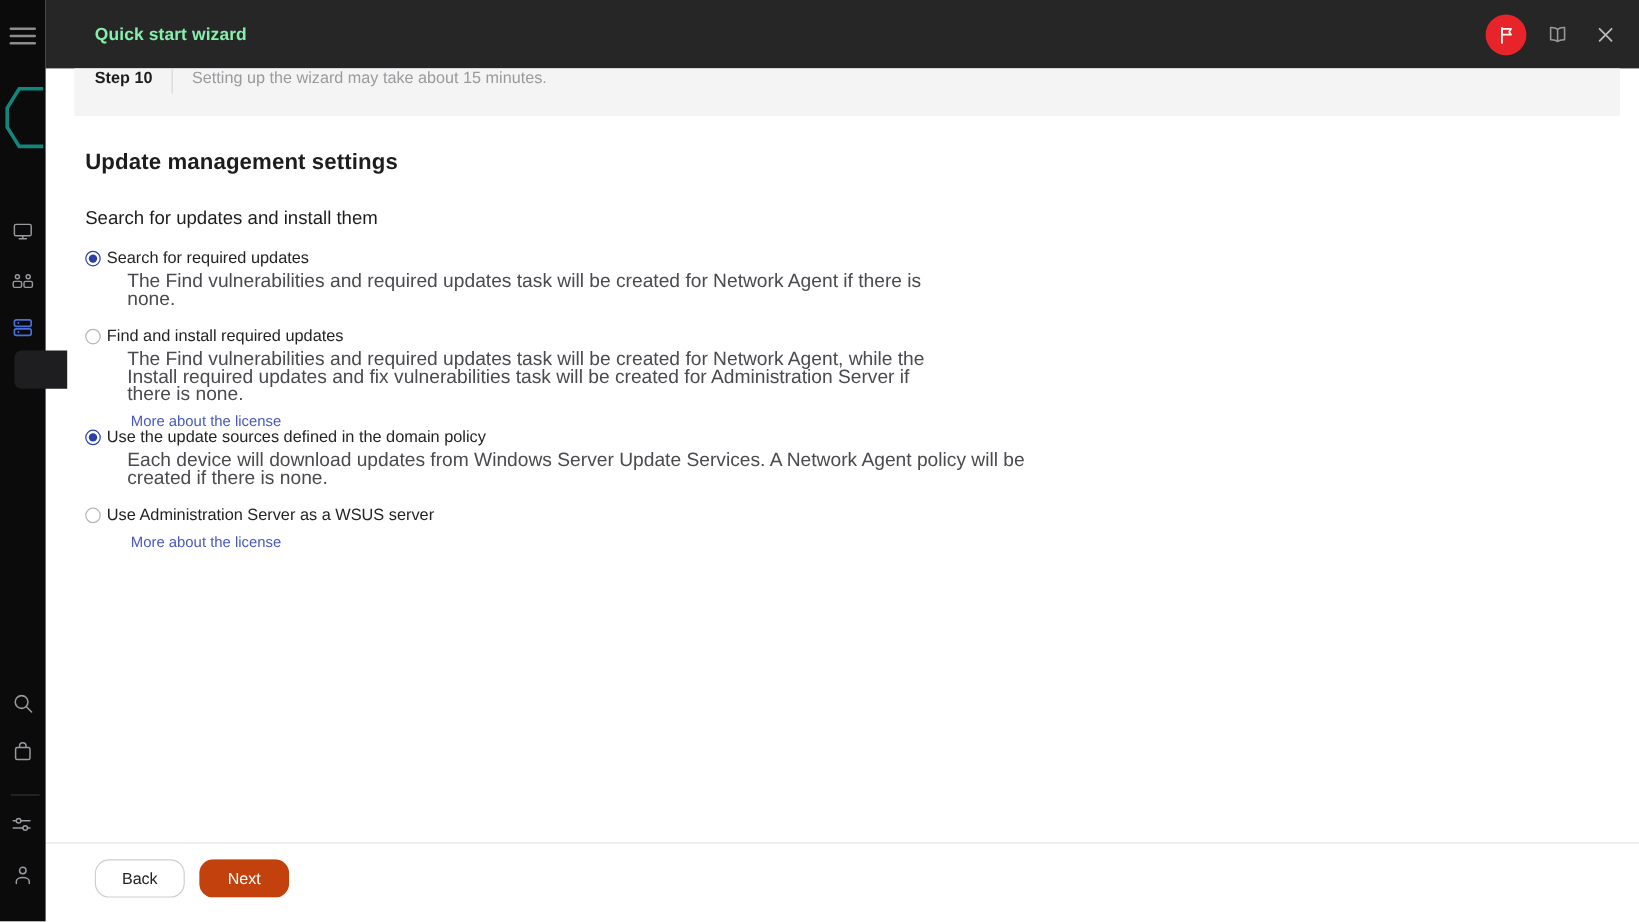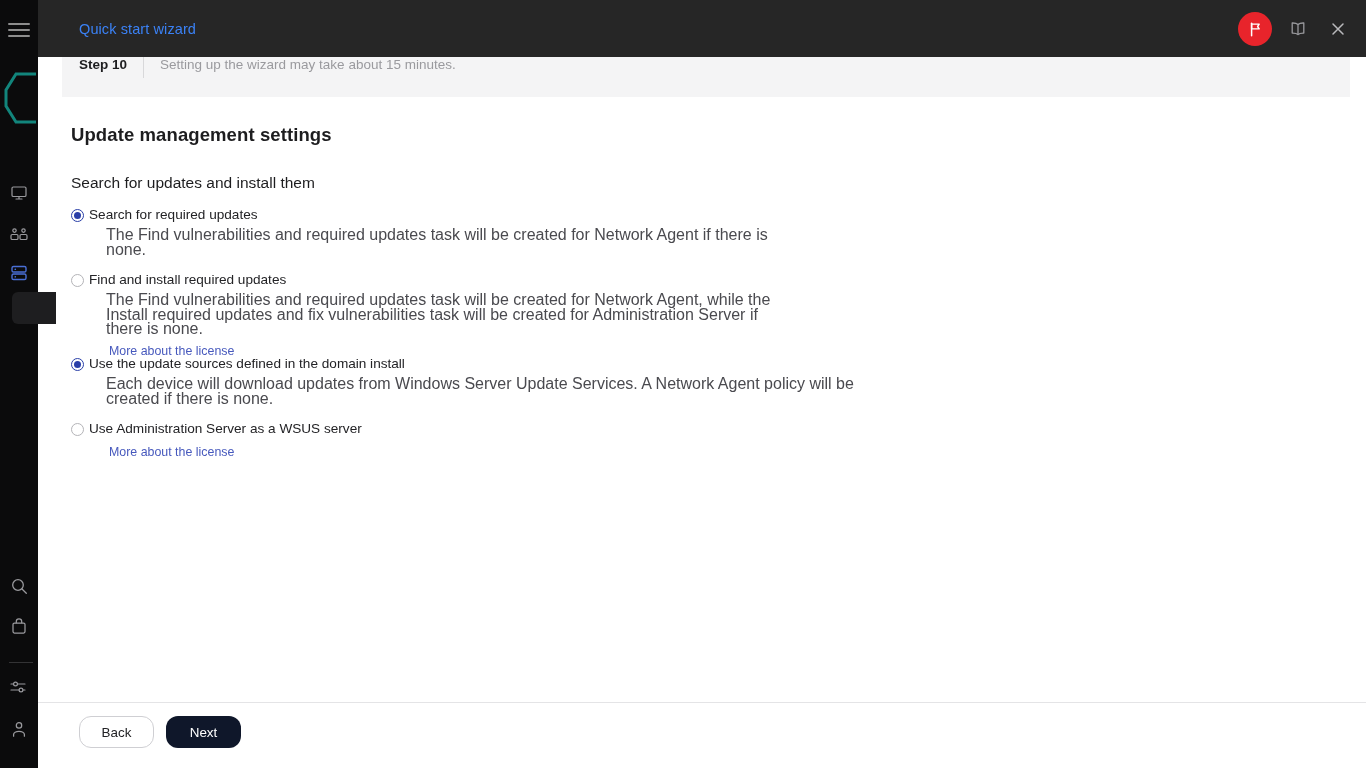--- a/index.html
+++ b/index.html
@@ -48,21 +48,21 @@
   }
 
   
   .titlebar {
     position: absolute; left: 38px; top: 0;
     width: 1328px; height: 57px;
     background: #262626;
   }
   .titlebar-title {
     position: absolute; left: 41px; top: 21px;
-    color: #3b82f6; font-size: 14.5px; font-weight: 400;
+    color: #86efac; font-size: 14.5px; font-weight: 700;
     letter-spacing: .1px;
   }
   .titlebar-actions {
     position: absolute; right: 14px; top: 12px;
     display: flex; align-items: center; gap: 12px;
   }
   .flag-badge {
     width: 34px; height: 34px; border-radius: 50%;
     background: #e8242b;
     display: flex; align-items: center; justify-content: center;
@@ -156,21 +156,21 @@
     font-size: 13.4px; font-family: "Liberation Sans", sans-serif;
     display: flex; align-items: center; justify-content: center;
     cursor: pointer; border: 1px solid transparent;
     padding: 0 20px;
   }
   .btn-secondary {
     background: #ffffff; border-color: #cfcfd3; color: #232326;
     min-width: 75px;
   }
   .btn-primary {
-    background: #0f172a; color: #ffffff; min-width: 75px;
+    background: #c2410c; color: #ffffff; min-width: 75px;
   }
 </style>
 </head>
 <body>
 
 <div id="app">
 
   <div class="rail">
 
     <div class="rail-hamburger">
@@ -299,21 +299,21 @@
           <a class="link" style="margin-left:20px;">More about the license</a>
         </div>
       </div>
     </div>
 
     <div class="section" style="top:258px; width:1000px;">
 
       <div class="opt" style="margin-bottom:14px;">
         <span class="radio checked"></span>
         <div class="opt-body">
-          <div class="opt-label">Use the update sources defined in the domain install</div>
+          <div class="opt-label">Use the update sources defined in the domain policy</div>
           <div class="opt-desc" style="margin-left:17px; max-width:760px;">Each device will download updates from Windows Server Update Services. A Network Agent policy will be created if there is none.</div>
         </div>
       </div>
 
       <div class="opt">
         <span class="radio"></span>
         <div class="opt-body">
           <div class="opt-label">Use Administration Server as a WSUS server</div>
           <a class="link" style="margin-left:20px;">More about the license</a>
         </div>

